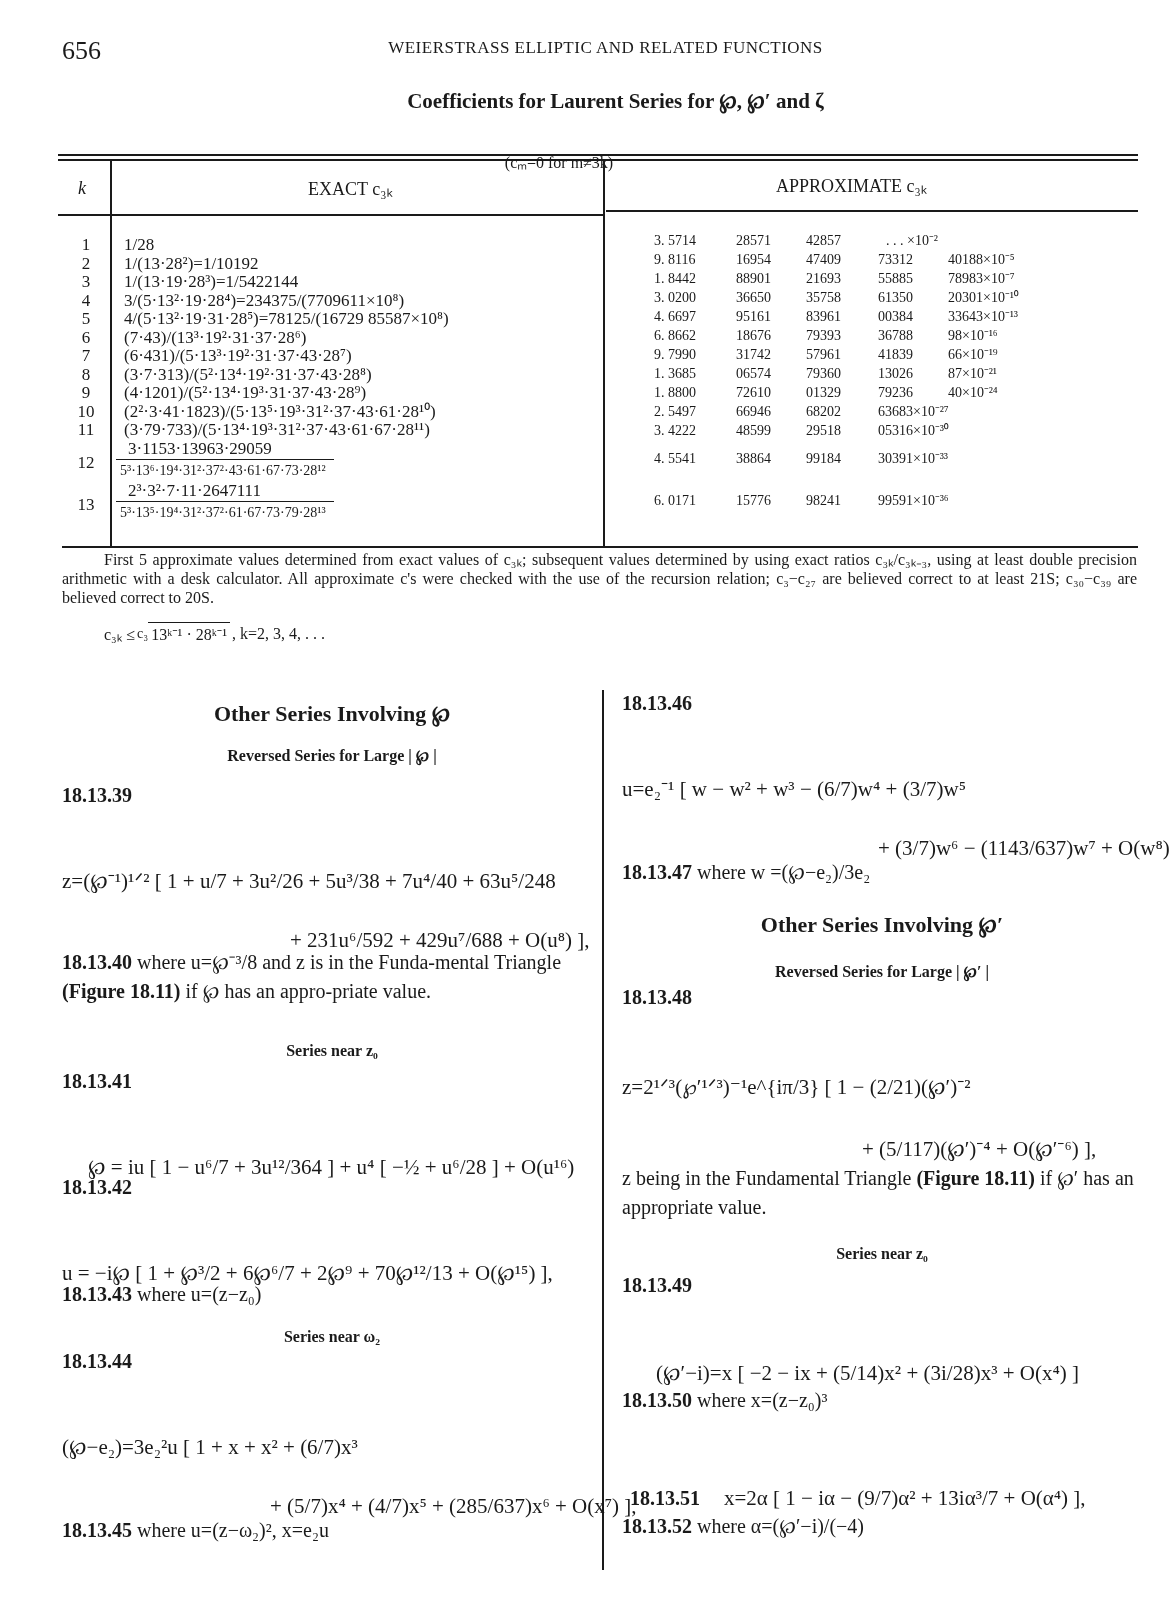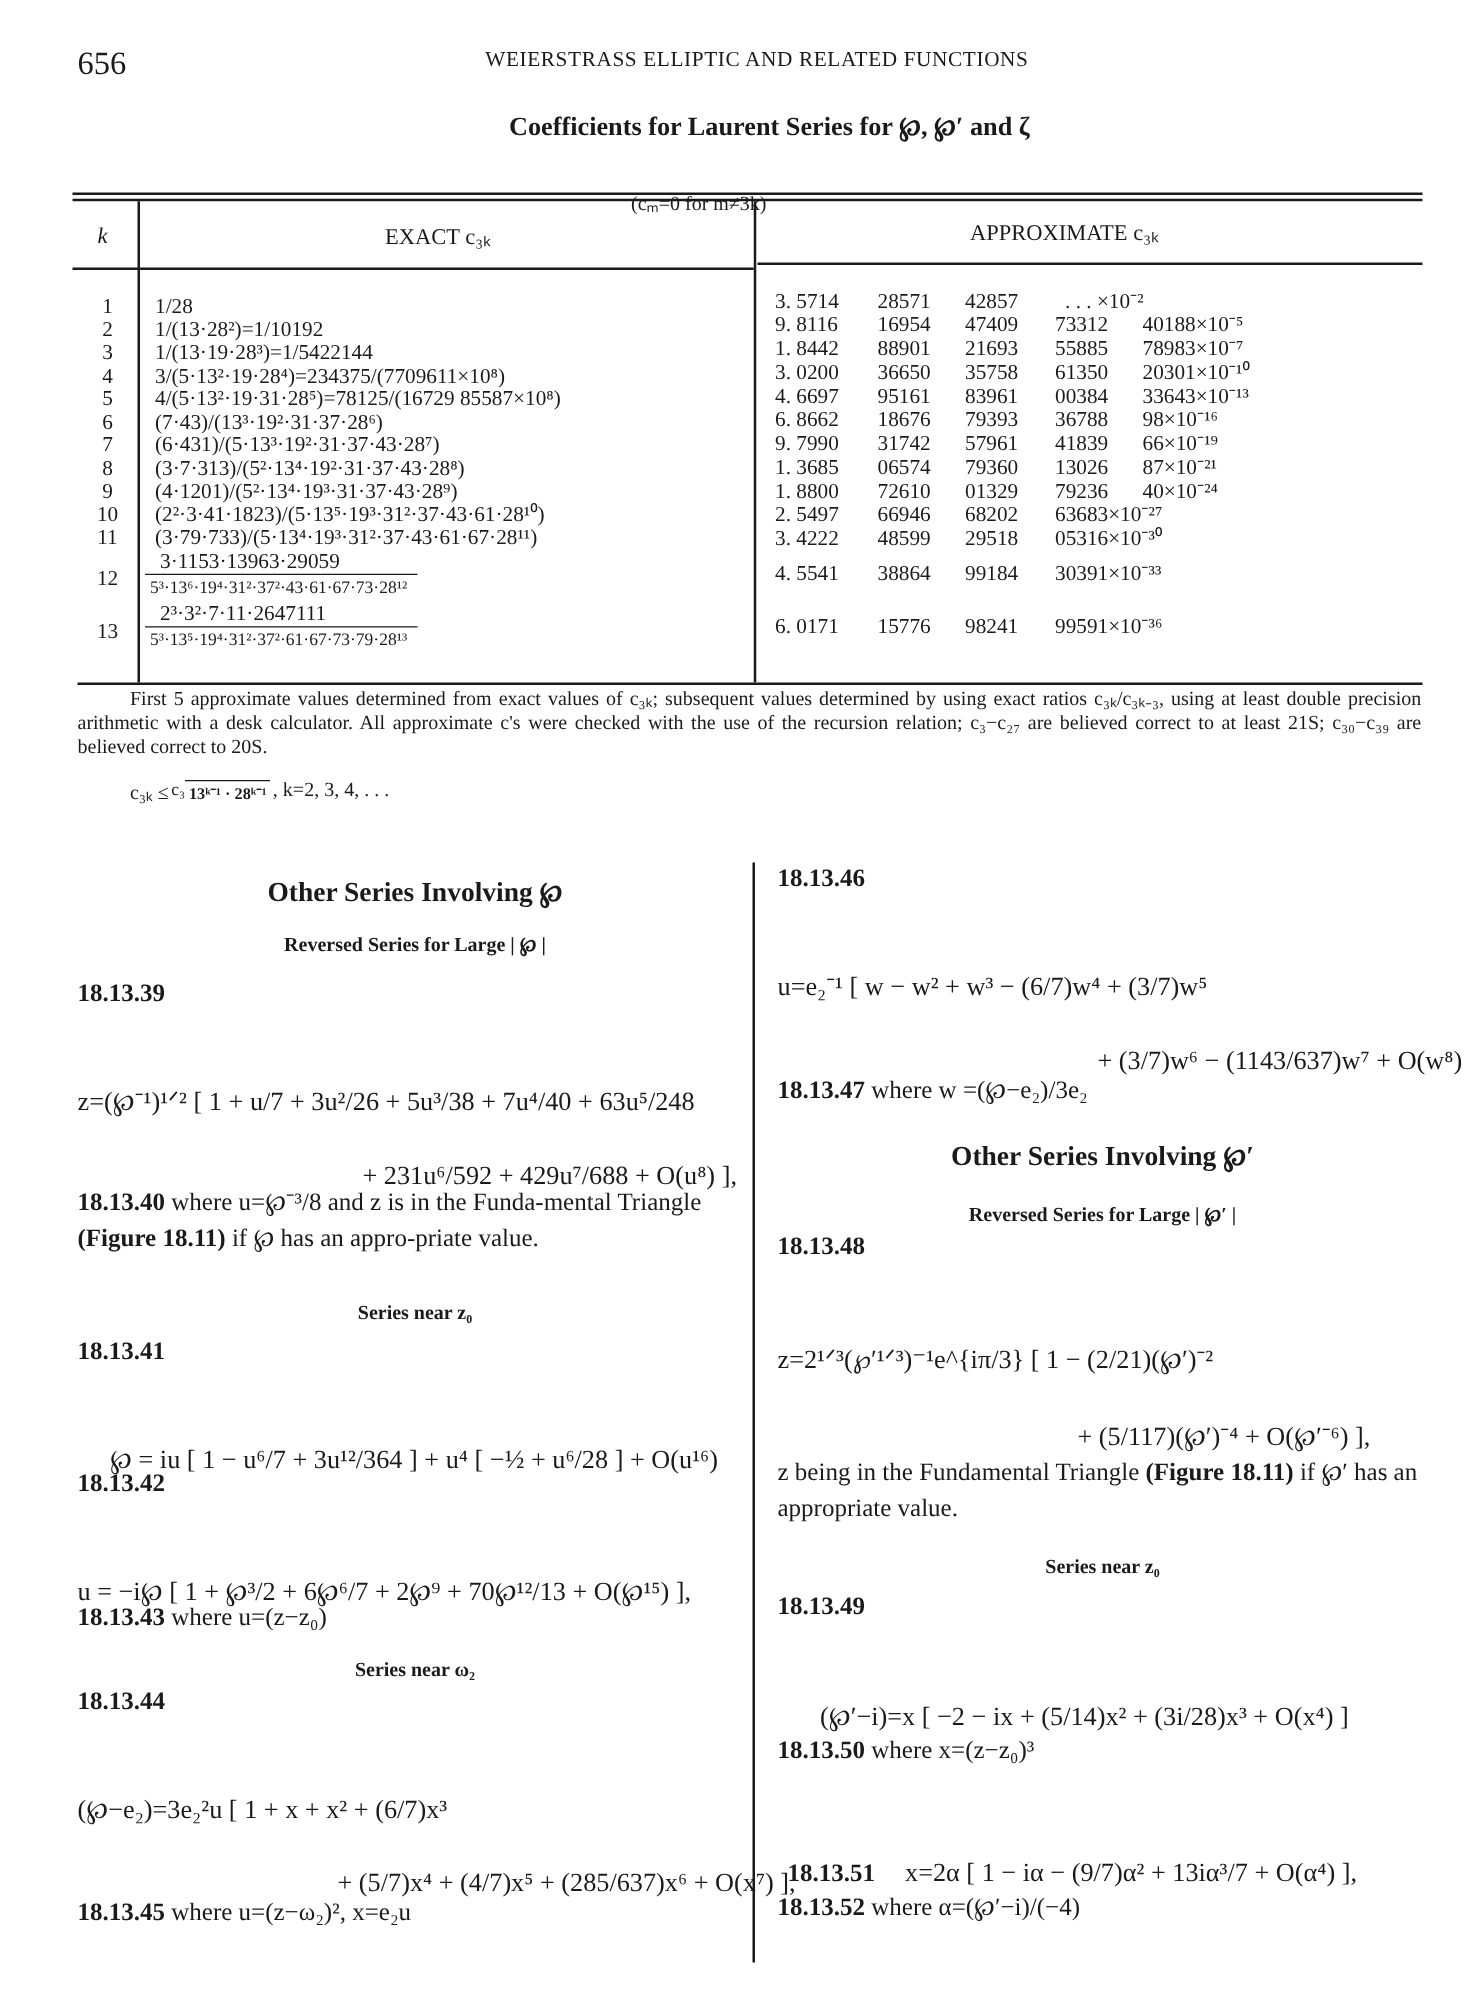--- a/index.html
+++ b/index.html
@@ -10,21 +10,21 @@
   .abs { position: absolute; }
   .page-num { left: 62px; top: 36px; font-size: 26px; font-family: "Liberation Serif", serif; }
   .running-head { left: 0; width: 1171px; top: 38px; text-align: center; font-size: 17px; letter-spacing: 0.5px; font-family: "Liberation Serif", serif; padding-left: 40px; box-sizing: border-box; }
   .table-title { left: 0; width: 1171px; top: 86px; text-align: center; font-size: 21px; font-weight: bold; font-family: "Liberation Serif", serif; padding-left: 60px; box-sizing: border-box; }
   .table-sub { left: 0; width: 1058px; top: 123px; text-align: center; font-size: 16px; font-family: "Liberation Serif", serif; padding-left: 60px; box-sizing: border-box; margin-top: 28px; }
   .rule { background: #1a1a1a; }
   .vrule { background: #1a1a1a; width: 1.5px; }
   .hdr { font-family: "Liberation Serif", serif; font-size: 18px; }
   .k-col { left: 62px; width: 48px; text-align: center; font-family: "Liberation Serif", serif; font-size: 17px; line-height: 18.5px; }
   .exact-col { left: 124px; font-family: "Liberation Serif", serif; font-size: 17px; line-height: 18.5px; white-space: nowrap; }
-  .approx-row { left: 620px; font-family: "Liberation Serif", serif; font-size: 17px; line-height: 18.5px; white-space: nowrap; }
+  .approx-row { left: 654px; font-family: "Liberation Serif", serif; font-size: 14px; line-height: 18.5px; white-space: nowrap; }
   .approx-row span { display: inline-block; }
   .a0 { width: 82px; } .a1 { width: 70px; } .a2 { width: 72px; } .a3 { width: 70px; }
   .frac-line { border-top: 1.5px solid #1a1a1a; }
   .note { left: 62px; width: 1075px; top: 550px; font-family: "Liberation Serif", serif; font-size: 16px; line-height: 19px; text-align: justify; text-indent: 42px; }
   .bound { left: 104px; top: 622px; font-family: "Liberation Serif", serif; font-size: 16px; }
   .col-divider { left: 602px; top: 690px; width: 1.5px; height: 880px; background: #1a1a1a; }
   .sec-title { font-family: "Liberation Serif", serif; font-weight: bold; font-size: 22px; text-align: center; }
   .sub-title { font-family: "Liberation Serif", serif; font-weight: bold; font-size: 16px; text-align: center; }
   .eq-num { font-family: "Liberation Serif", serif; font-weight: bold; font-size: 20px; }
   .eq { font-family: "Liberation Serif", serif; font-size: 21px; white-space: nowrap; margin-top: 38px; }
@@ -106,21 +106,21 @@
 <div class="abs approx-row" style="top:422px;"><span class="a0">3. 4222</span><span class="a1">48599</span><span class="a2">29518</span><span>05316×10⁻³⁰</span></div>
 <div class="abs approx-row" style="top:450px;"><span class="a0">4. 5541</span><span class="a1">38864</span><span class="a2">99184</span><span>30391×10⁻³³</span></div>
 <div class="abs approx-row" style="top:492px;"><span class="a0">6. 0171</span><span class="a1">15776</span><span class="a2">98241</span><span>99591×10⁻³⁶</span></div>
 
 <div class="abs note">First 5 approximate values determined from exact values of c₃ₖ; subsequent values determined by using exact ratios c₃ₖ/c₃ₖ₋₃, using at least double precision arithmetic with a desk calculator.  All approximate c's were checked with the use of the recursion relation; c₃−c₂₇ are believed correct to at least 21S;  c₃₀−c₃₉ are believed correct to 20S.</div>
 
 <div class="abs bound" style="display:flex; align-items:center;">
   <span>c₃ₖ ≤</span>
   <span style="display:inline-flex; flex-direction:row; align-items:center; margin:0 2px;">
     <span style="font-size:14px;">c₃</span>
-    <span style="font-size:13px; border-top:1px solid #1a1a1a; padding:0 3px;font-weight:bold;">13ᵏ⁻¹ · 28ᵏ⁻¹</span>
+    <span style="font-size:16px; border-top:1px solid #1a1a1a; padding:0 3px;">13ᵏ⁻¹ · 28ᵏ⁻¹</span>
   </span>
   <span>, k=2, 3, 4, . . .</span>
 </div>
 
 <div class="abs col-divider"></div>
 
 <div class="abs sec-title" style="left:62px; width:540px; top:697px;">Other Series Involving ℘</div>
 <div class="abs sub-title" style="left:62px; width:540px; top:744px;">Reversed Series for Large | ℘ |</div>
 
 <div class="abs eq-num" style="left:62px; top:784px;">18.13.39</div>

